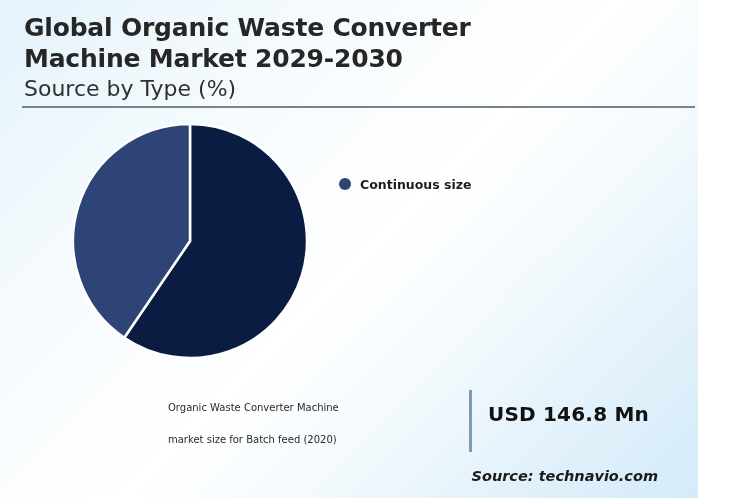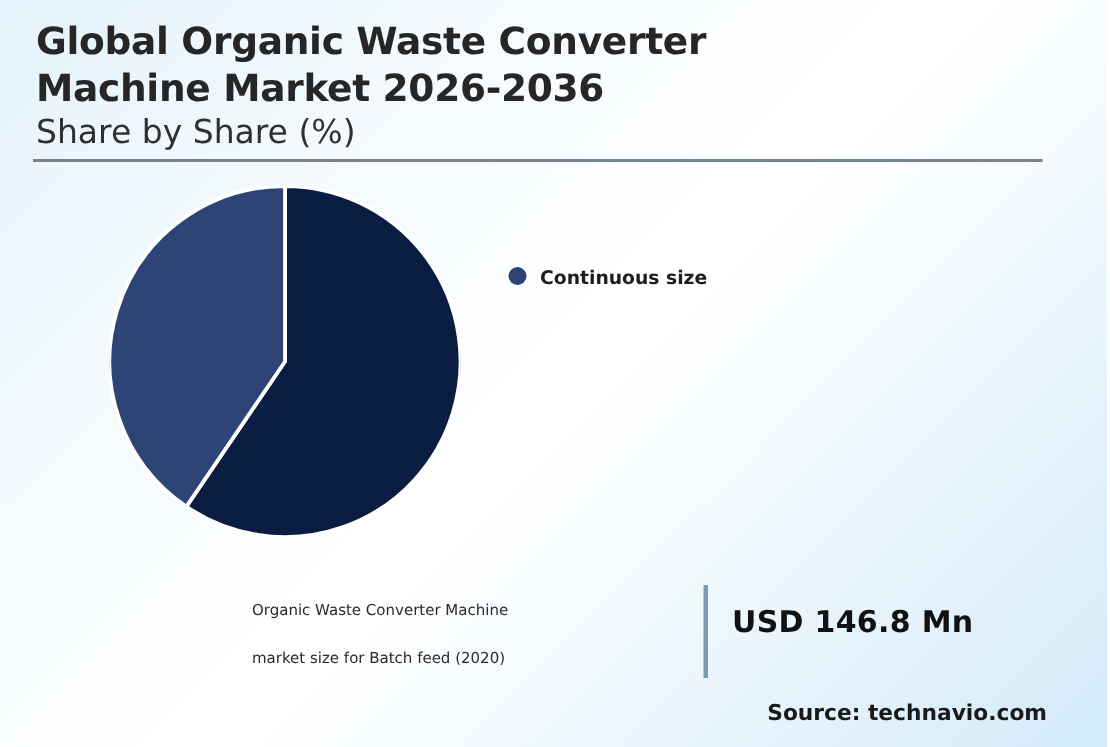--- a/index.html
+++ b/index.html
@@ -18,21 +18,20 @@
     height: 498px;
     background: linear-gradient(135deg,
         #e4f2fb 0%,
         #f2f9fd 22%,
         #fbfdfe 42%,
         #ffffff 52%,
         #f4fafd 66%,
         #e2f1fb 84%,
         #d3ebf8 100%);
     overflow: hidden;
-    padding-left: 40px;
   }
 
   
   #header {
     position: absolute;
     left: 24px;
     top: 12px;
     width: 690px;
   }
   .title-line {
@@ -136,31 +135,32 @@
 
   
   #source {
     position: absolute;
     right: 40px;
     top: 468px;
     font-size: 14.5px;
     font-weight: bold;
     color: #1a1a1a;
     white-space: nowrap;
+    font-style: italic;
   }
 </style>
 </head>
 <body>
 
 <div id="infographic">
 
   <div id="header">
     <div class="title-line">Global Organic Waste Converter</div>
-    <div class="title-line">Machine Market 2026-2036</div>
-    <div class="subtitle-line">Share by Share (%)</div>
+    <div class="title-line">Machine Market 2029-2030</div>
+    <div class="subtitle-line">Source by Type (%)</div>
   </div>
   <div id="header-rule"></div>
 
   <div id="pie-wrap">
     <svg id="pie-svg" width="234" height="234" viewBox="0 0 234 234">
       <g id="pie-slices">
           <path d="M 117 117 L 117.00 0.00 A 117 117 0 1 1 51.24 213.77 Z" fill="#0b1c42" stroke="#ffffff" stroke-width="2.5"></path>
           <path d="M 117 117 L 51.24 213.77 A 117 117 0 0 1 117.00 0.00 Z" fill="#2e4476" stroke="#ffffff" stroke-width="2.5"></path>
         </g>
     </svg>

